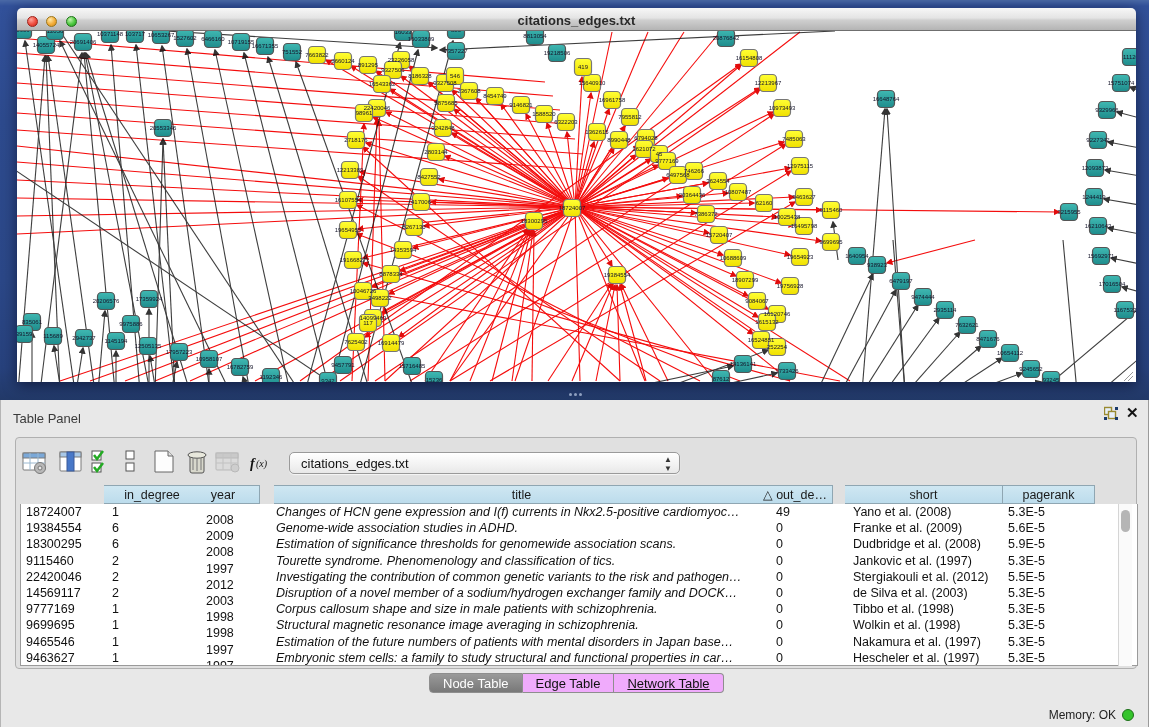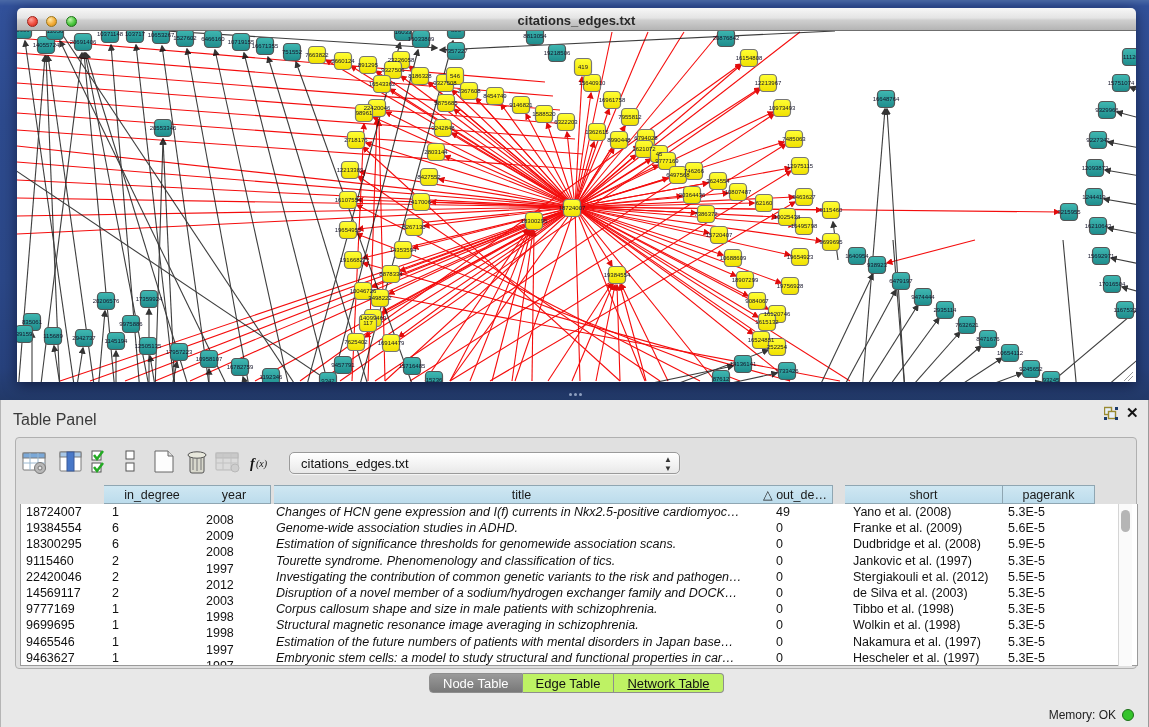--- a/index.html
+++ b/index.html
@@ -15,21 +15,21 @@
   font-size:13px; font-weight:bold; color:#2a2a2a; }
 .tl { position:absolute; top:16px; width:11px; height:11px; border-radius:50%; }
 #tl-r { left:9.5px; background:radial-gradient(circle at 35% 30%, #ffa49a 0, #ee4d3e 55%, #c8281c 100%); border:1px solid #9e2018;}
 #tl-y { left:29.2px; background:radial-gradient(circle at 35% 30%, #ffe9a8 0, #f3ac38 55%, #cf8a1f 100%); border:1px solid #9b7417;}
 #tl-g { left:49.2px; background:radial-gradient(circle at 35% 30%, #c2f2ae 0, #4cc93f 55%, #2a9423 100%); border:1px solid #1d7217;}
 #graph { position:absolute; left:0; top:23px; width:1119px; height:351px; background:#fff; overflow:hidden; }
 #divdots { position:absolute; left:569px; top:392px; width:12px; height:5px; }
 #divdots i { position:absolute; top:1px; width:3px; height:3px; border-radius:50%; background:#8fa0c0; }
 #panel { position:absolute; left:0; top:400px; width:1149px; height:327px; background:#e8e8e8;
   border-left:1px solid #b5b5b5; border-right:1px solid #9a9a9a; }
-#ptitle { position:absolute; left:12px; top:11px; font-size:16px; color:#3a3a3a; }
+#ptitle { position:absolute; left:12px; top:11px; font-size:13px; color:#3a3a3a; }
 #pbox { position:absolute; left:14px; top:37px; width:1122px; height:232px;
   background:#e0e0e0; border:1px solid #b0b0b0; border-radius:4px; }
 #toolbar { position:absolute; left:0; top:0; width:100%; height:46px; }
 #combo { position:absolute; left:273px; top:14px; width:391px; height:22px; border:1px solid #9a9a9a;
   border-radius:5px; background:linear-gradient(180deg,#ffffff 0,#f2f2f2 60%,#e8e8e8 100%);
   font-size:13px; color:#111; line-height:21px; padding-left:11px;
   box-shadow:0 1px 1px rgba(255,255,255,.7), inset 0 1px 0 #fff; }
 #combo .arr { position:absolute; right:7px; top:2px; font-size:8px; color:#333; line-height:9px; }
 #thead { position:absolute; left:4px; top:47px; width:1096px; height:19px; font-size:12.5px; color:#1a1a1a; }
 #thead span { position:absolute; top:0; height:19px; line-height:19px; text-align:center;
@@ -42,21 +42,21 @@
 .c0 { left:5px;  width:86px; }
 .c1 { left:91px; width:95px; }
 .c2 { left:185px;width:80px;margin-top:8px; }
 .c3 { left:255px;width:492px;font-style:italic; }
 .c4 { left:755px;width:70px; }
 .c5 { left:832px;width:160px; }
 .c6 { left:987px;width:100px; }
 #vscroll { position:absolute; right:4px; top:66px; width:14px; height:162px; background:#fafafa; border-left:1px solid #d5d5d5; }
 #vthumb { position:absolute; left:2px; top:6px; width:9px; height:22px; border-radius:5px; background:#b5b5b5; }
 #tabs { position:absolute; left:428px; top:273px; height:20px; font-size:13px; }
-#tabs span { float:left; height:20px; line-height:19px; padding:0 13px; background:#bef264;
+#tabs span { float:left; height:20px; line-height:19px; padding:0 13px; background:#f0abfc;
   border:1px solid #8e8e8e; border-left:none; color:#111; }
 #tabs span.sel { background:linear-gradient(180deg,#9a9a9a 0,#787878 100%); color:#fff;
   border-left:1px solid #8e8e8e; border-radius:4px 0 0 4px; }
 #tabs span.last { border-radius:0 4px 4px 0;text-decoration:underline; }
 #status { position:absolute; right:14px; bottom:5px; font-size:12px; color:#222; }
 #status .dot { display:inline-block; width:12px; height:12px; border-radius:50%;
   background:#35c42c; border:1px solid #1e6f1a; vertical-align:-2px; margin-left:6px; }
 #pfloat { position:absolute; left:1103px; top:6px; width:14px; height:14px; }
 #pclose { position:absolute; left:1125px; top:7px; width:12px; height:12px; font-size:15px; font-weight:bold; color:#111; line-height:12px; }
 </style></head>
@@ -624,21 +624,21 @@
               </g>
             <text x="248" y="27" font-size="14" font-style="italic" font-weight="bold" font-family="Liberation Serif, serif" fill="#111">f</text>
             <text x="254" y="26" font-size="10" font-style="italic" font-family="Liberation Serif, serif" fill="#111">(x)</text>
           </g>
         </svg>
         <div id="combo">citations_edges.txt<span class="arr">▲<br>▼</span></div>
       </div>
       <div id="thead">
         <span class="first" style="left:0;width:84px">name</span>
         <span style="left:84px;width:97px">in_degree</span>
-        <span style="left:178px;width:73px">year</span>
+        <span style="left:167px;width:73px">year</span>
         <span style="left:254px;width:496px">title</span>
         <span style="left:738px;width:75px">△ out_de…</span>
         <span style="left:825px;width:158px">short</span>
         <span style="left:983px;width:92px">pagerank</span>
       </div>
       <div id="tbody">
 <div class="tr">
             <span class="c0">18724007</span>
             <span class="c1">1</span>
             <span class="c2">2008</span>
@@ -716,21 +716,21 @@
             <span class="c2">1997</span>
             <span class="c3">Estimation of the future numbers of patients with mental disorders in Japan base…</span>
             <span class="c4">0</span>
             <span class="c5">Nakamura et al. (1997)</span>
             <span class="c6">5.3E‑5</span>
           </div>
 <div class="tr">
             <span class="c0">9463627</span>
             <span class="c1">1</span>
             <span class="c2">1997</span>
-            <span class="c3">Embryonic stem cells: a model to study structural and functional properties in car…</span>
+            <span class="c3">Embryonic stem cells: a family to study structural and functional properties in car…</span>
             <span class="c4">0</span>
             <span class="c5">Hescheler et al. (1997)</span>
             <span class="c6">5.3E‑5</span>
           </div>
       </div>
       <div id="vscroll">
           <div id="vthumb"></div>
         </div>
     </div>
     <div id="tabs">

